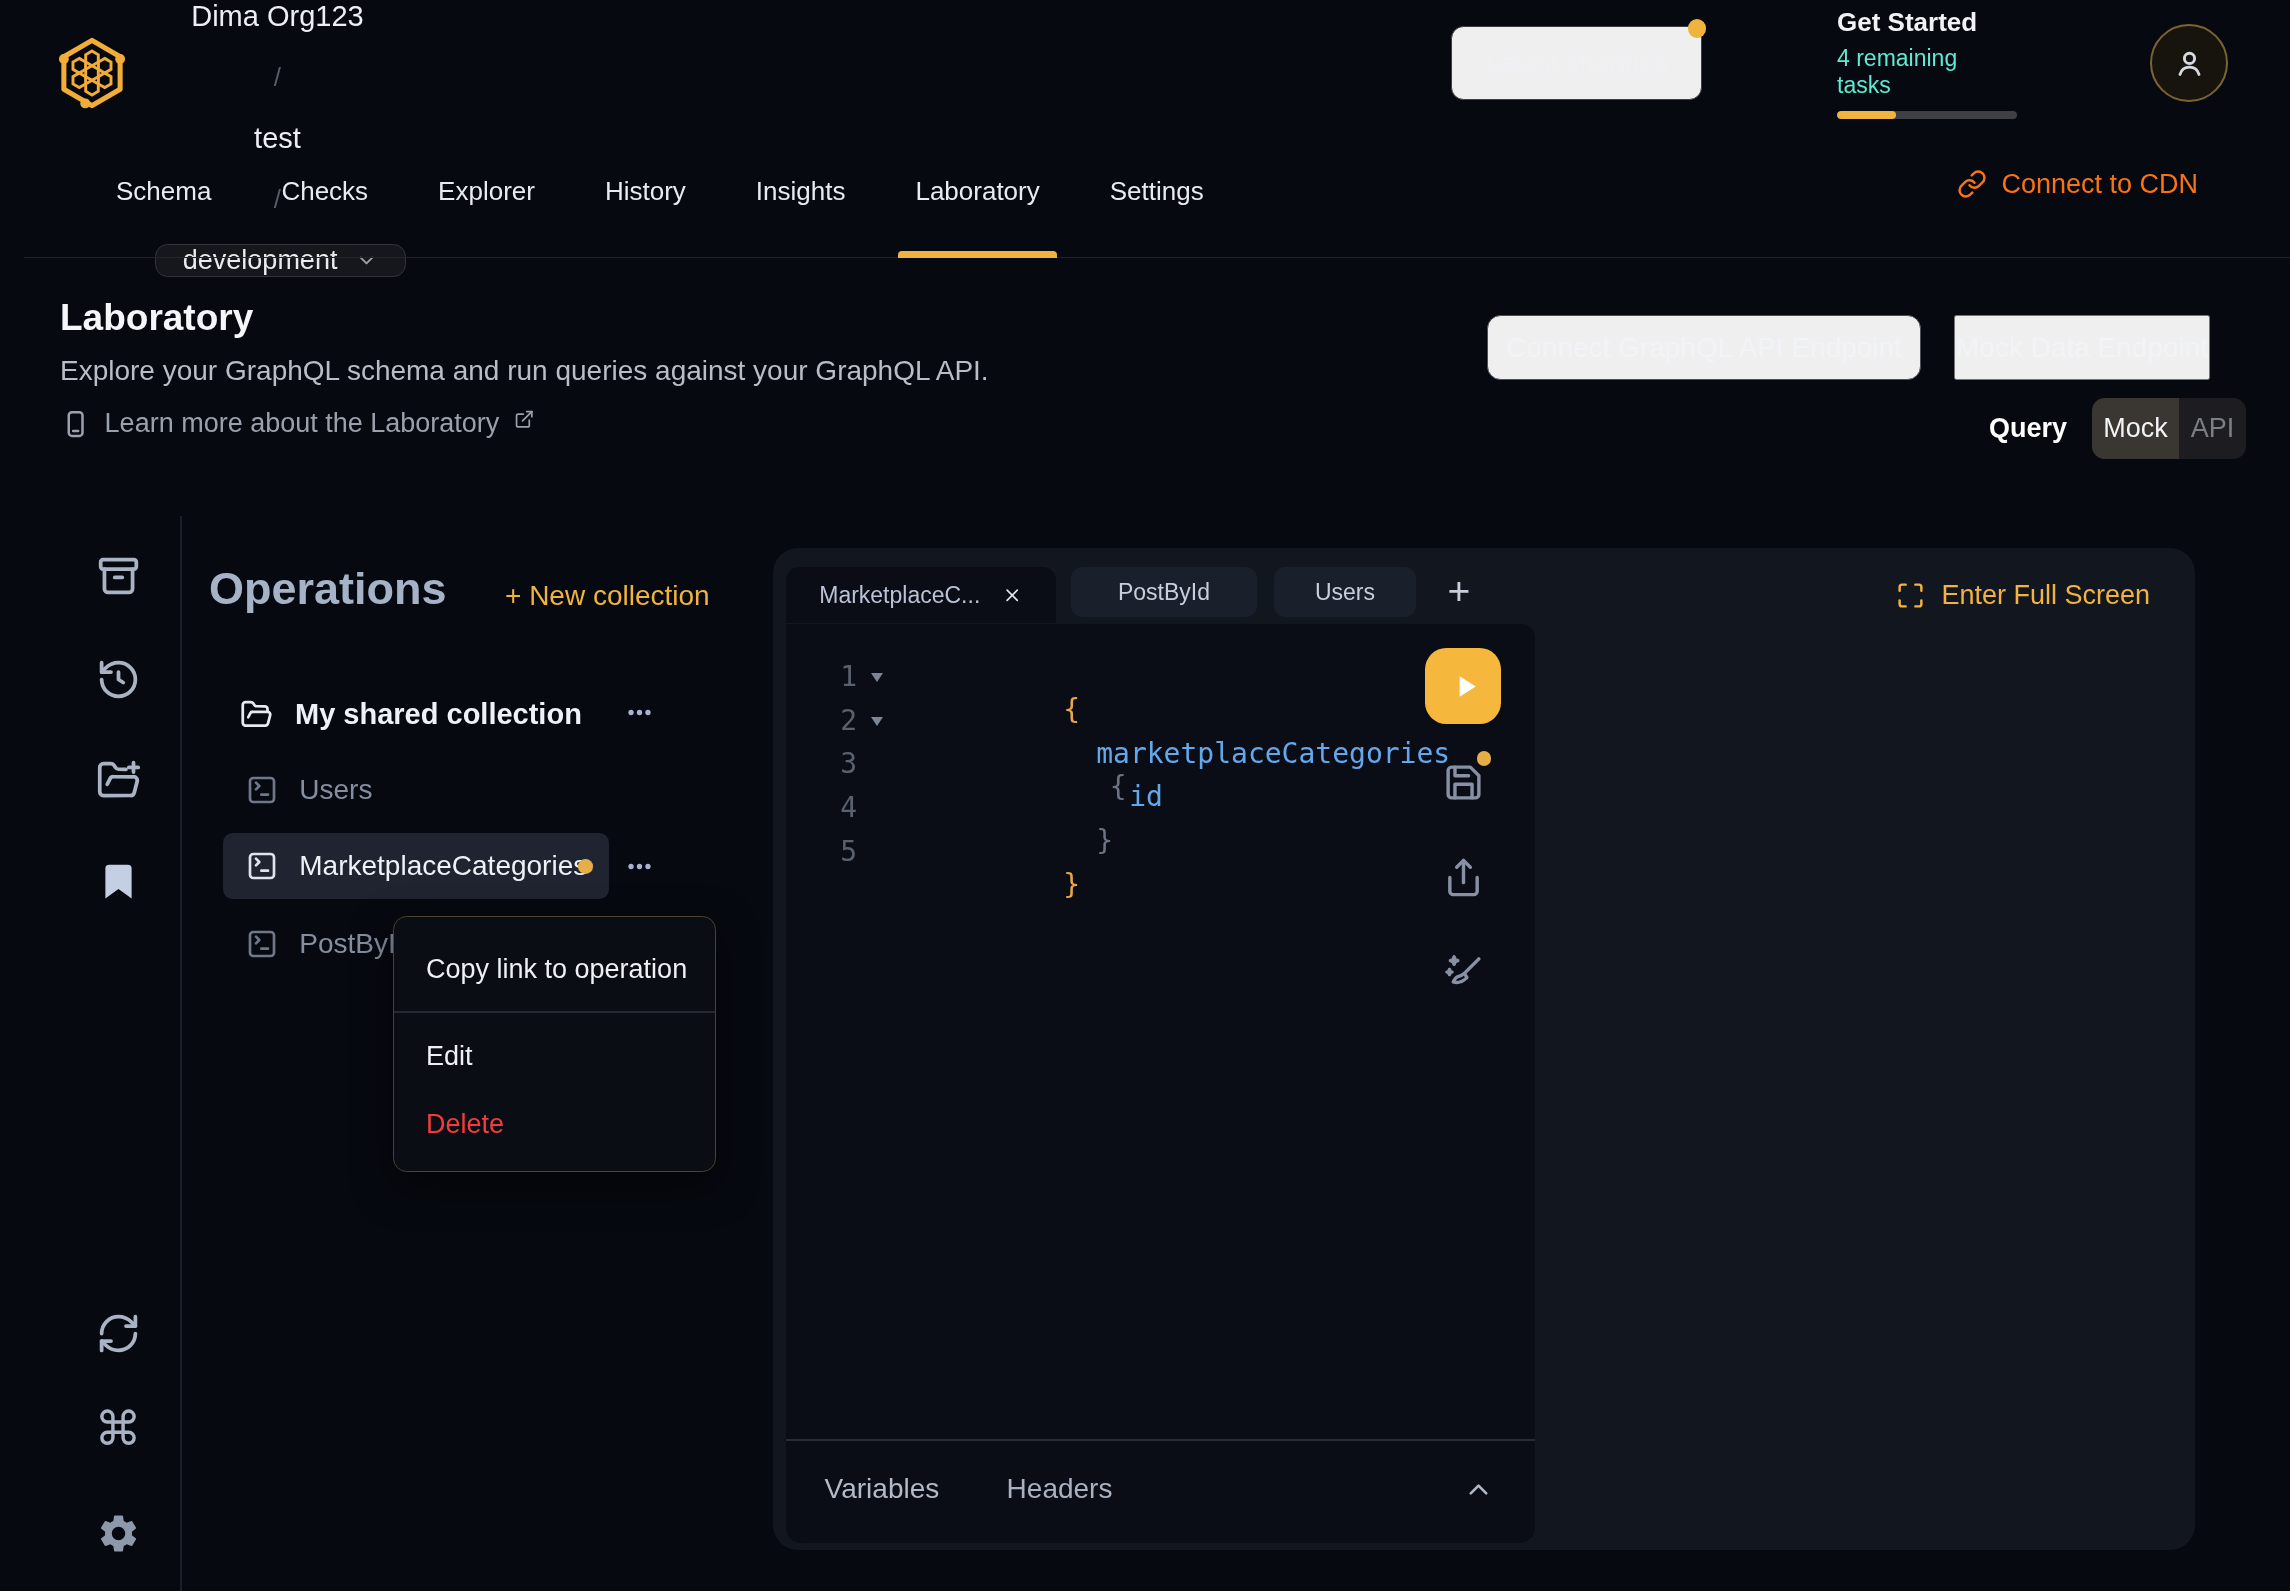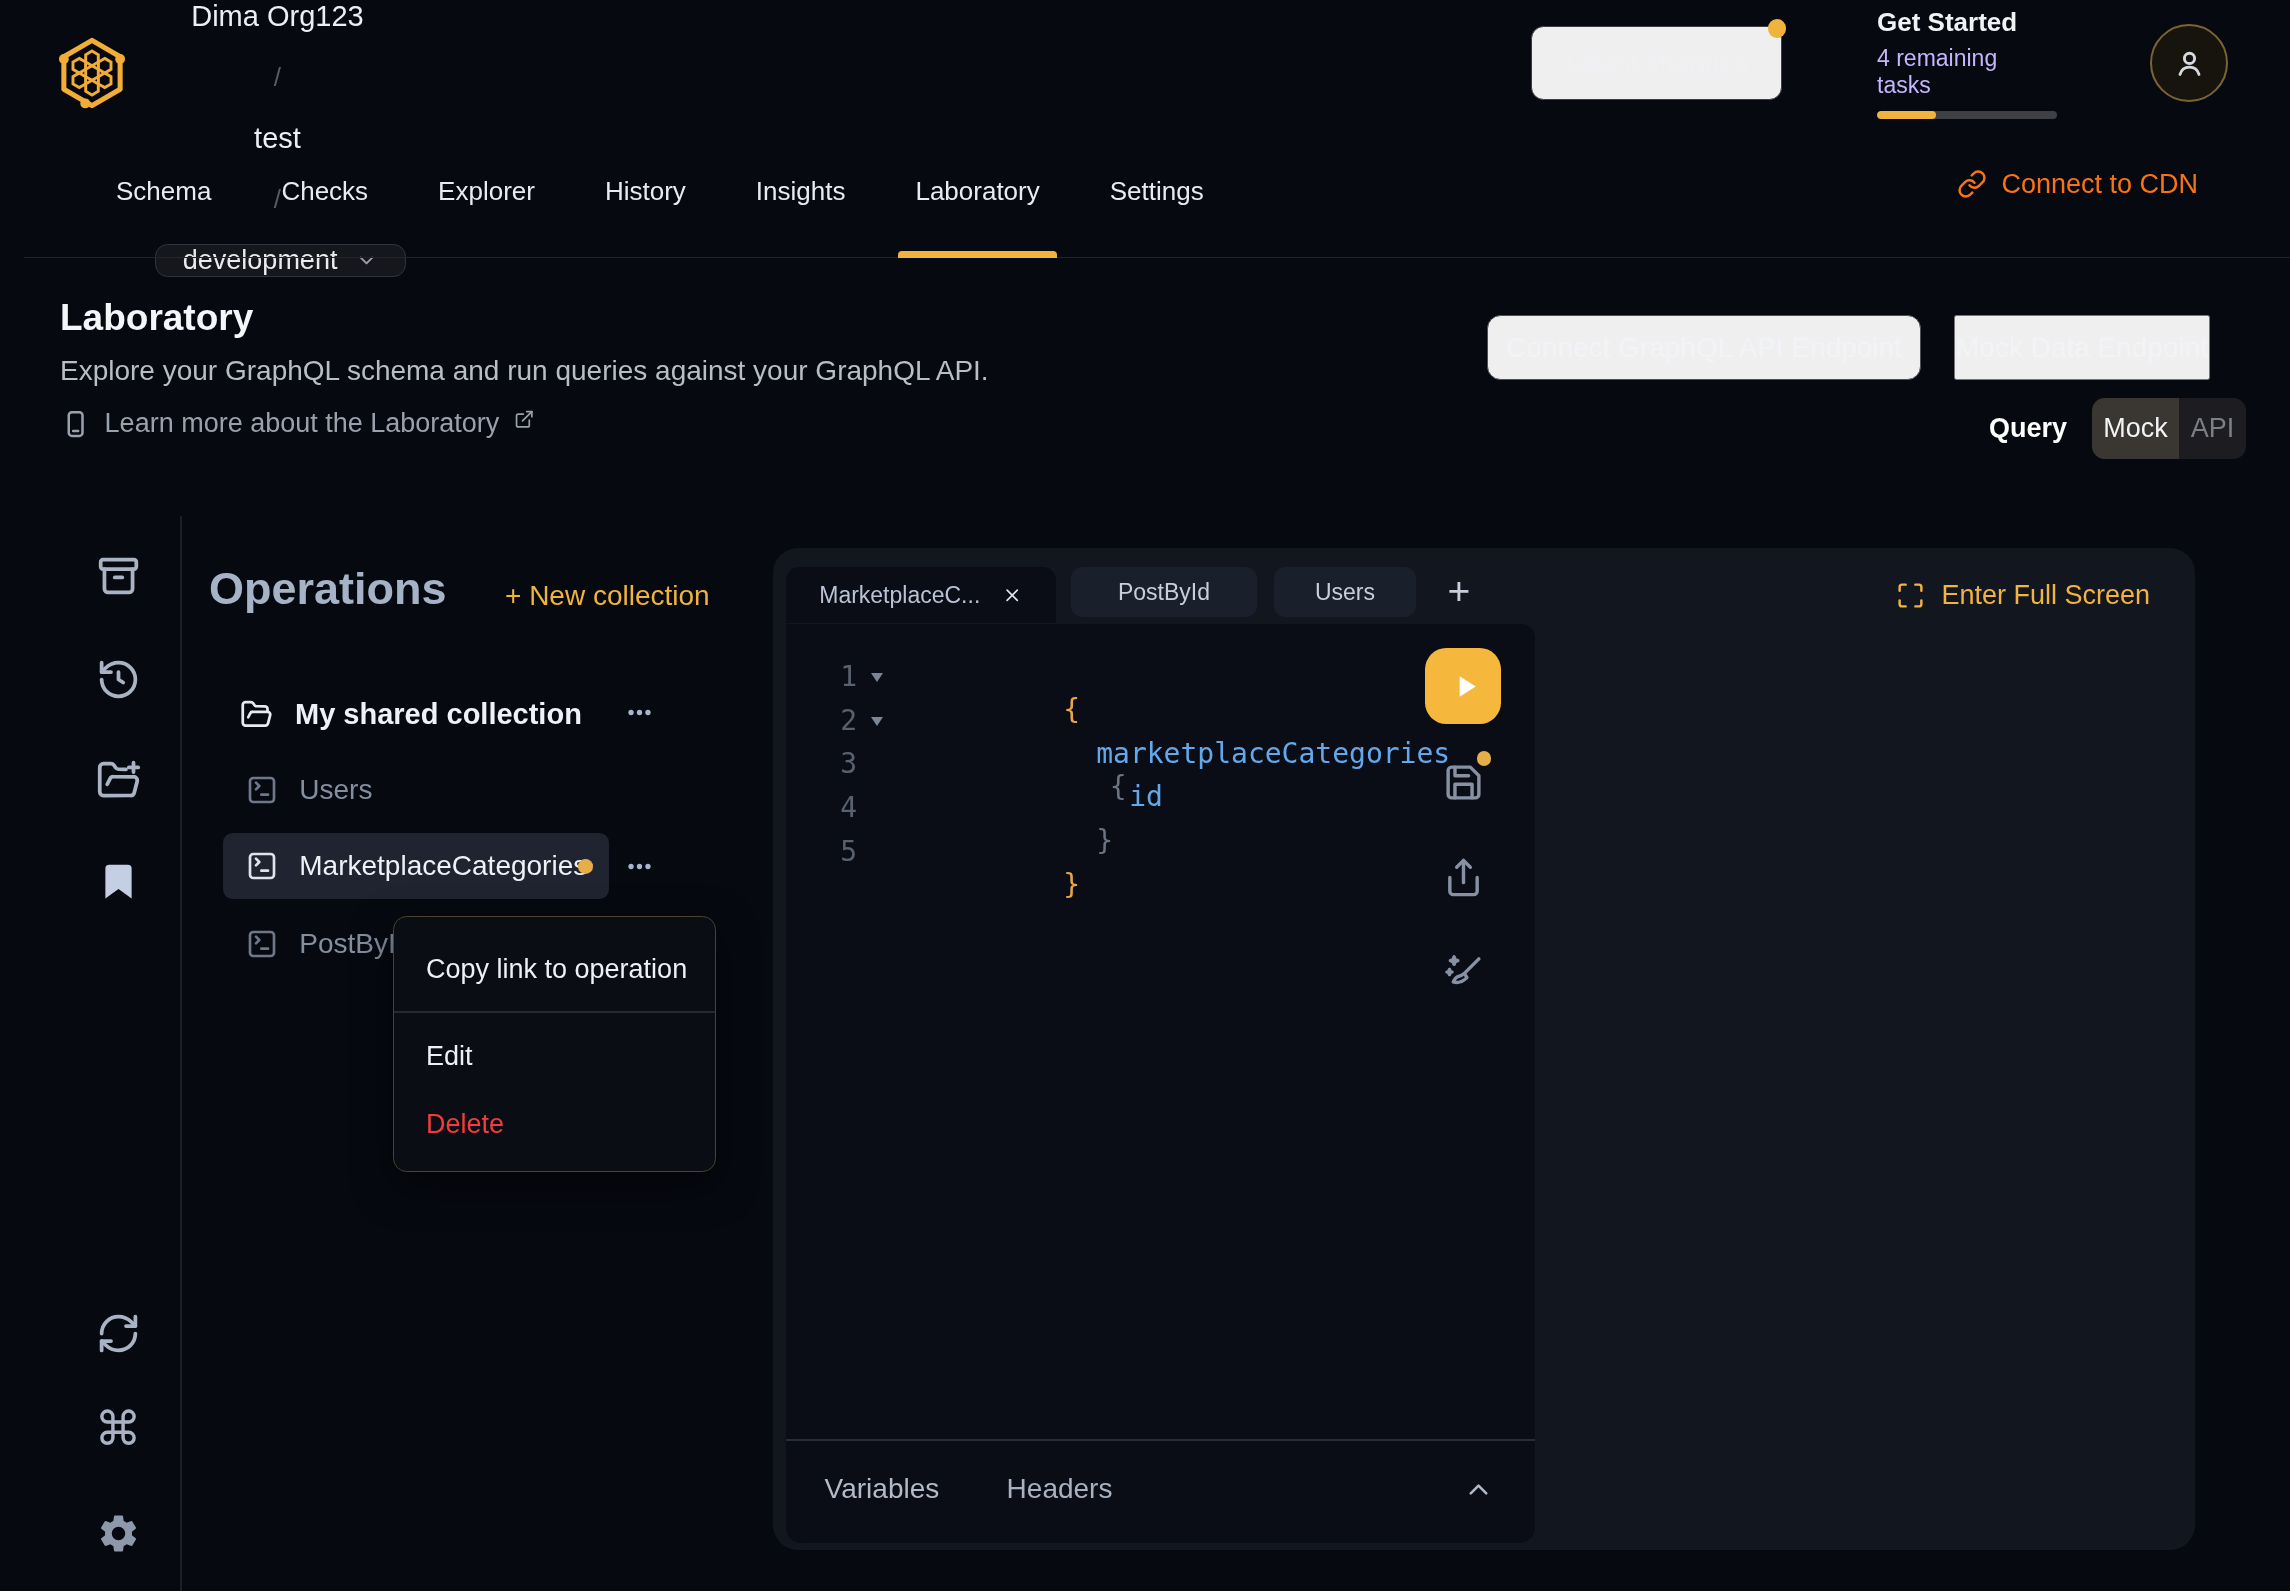--- a/index.html
+++ b/index.html
@@ -11,27 +11,27 @@
 
   
   .logo { position:absolute; left:56px; top:35px; width:72px; height:76px; }
   .crumbs { position:absolute; left:149px; top:0; height:126px; display:flex; align-items:center; gap:29px;flex-direction:column; }
   .crumb-org, .crumb-graph { font-size:29px; font-weight:500; color:#eceef3; }
   .crumb-sep { font-size:26px; color:#565b66; }
   .variant-btn { margin-left:5.8px; height:74px; padding:0 27px; display:flex; align-items:center; gap:17.5px;
     background:#15171d; border:1.5px solid #32343c; border-radius:12.6px; font-size:27px; color:#e9ebef; cursor:pointer; }
   .variant-btn svg { width:23px; height:23px; color:#9aa0ab; }
 
-  .top-right { position:absolute; right:62px; top:0; height:126px; display:flex; align-items:center; }
+  .top-right { position:absolute; right:62px; top:0; height:126px; display:flex; align-items:center;gap:40px; }
   .latest-btn { position:relative; height:74px; padding:0 33px; display:flex; align-items:center;
     border:1.5px solid #3a3e47; border-radius:12.6px; font-size:27px; color:#eef0f4; margin-right:95px; cursor:pointer; }
   .latest-dot { position:absolute; right:-4.9px; top:-7.8px; width:18.4px; height:18.4px; border-radius:50%; background:#f0b43e; }
   .get-started { width:180px; margin-right:93px; }
   .gs-title { font-size:26px; font-weight:600; color:#f0f2f5; }
-  .gs-sub { margin-top:6.8px; font-size:23px; color:#c4b5fd; }
+  .gs-sub { margin-top:6.8px; font-size:23px; color:#5eead4; }
   .gs-track { margin-top:11.6px; height:7.8px; border-radius:3.9px; background:#3e4046; overflow:hidden; }
   .gs-fill { height:100%; border-radius:3.9px; background:#f0b43e; }
   .avatar { width:78px; height:78px; border-radius:50%; border:2.4px solid #7c6334; background:#17140e;
     display:flex; align-items:center; justify-content:center; cursor:pointer; }
   .avatar svg { width:35px; height:35px; color:#d5d9e0; }
 
   
   .nav { position:absolute; left:0; right:0; top:126px; height:132px; border-bottom:1.5px solid #20242d;
     display:flex; align-items:center; padding-left:92px; gap:70px;margin-left:24px; }
   .nav-tab { position:relative; height:100%; display:flex; align-items:center; font-size:26px; color:#e8ebf0; cursor:pointer; }

